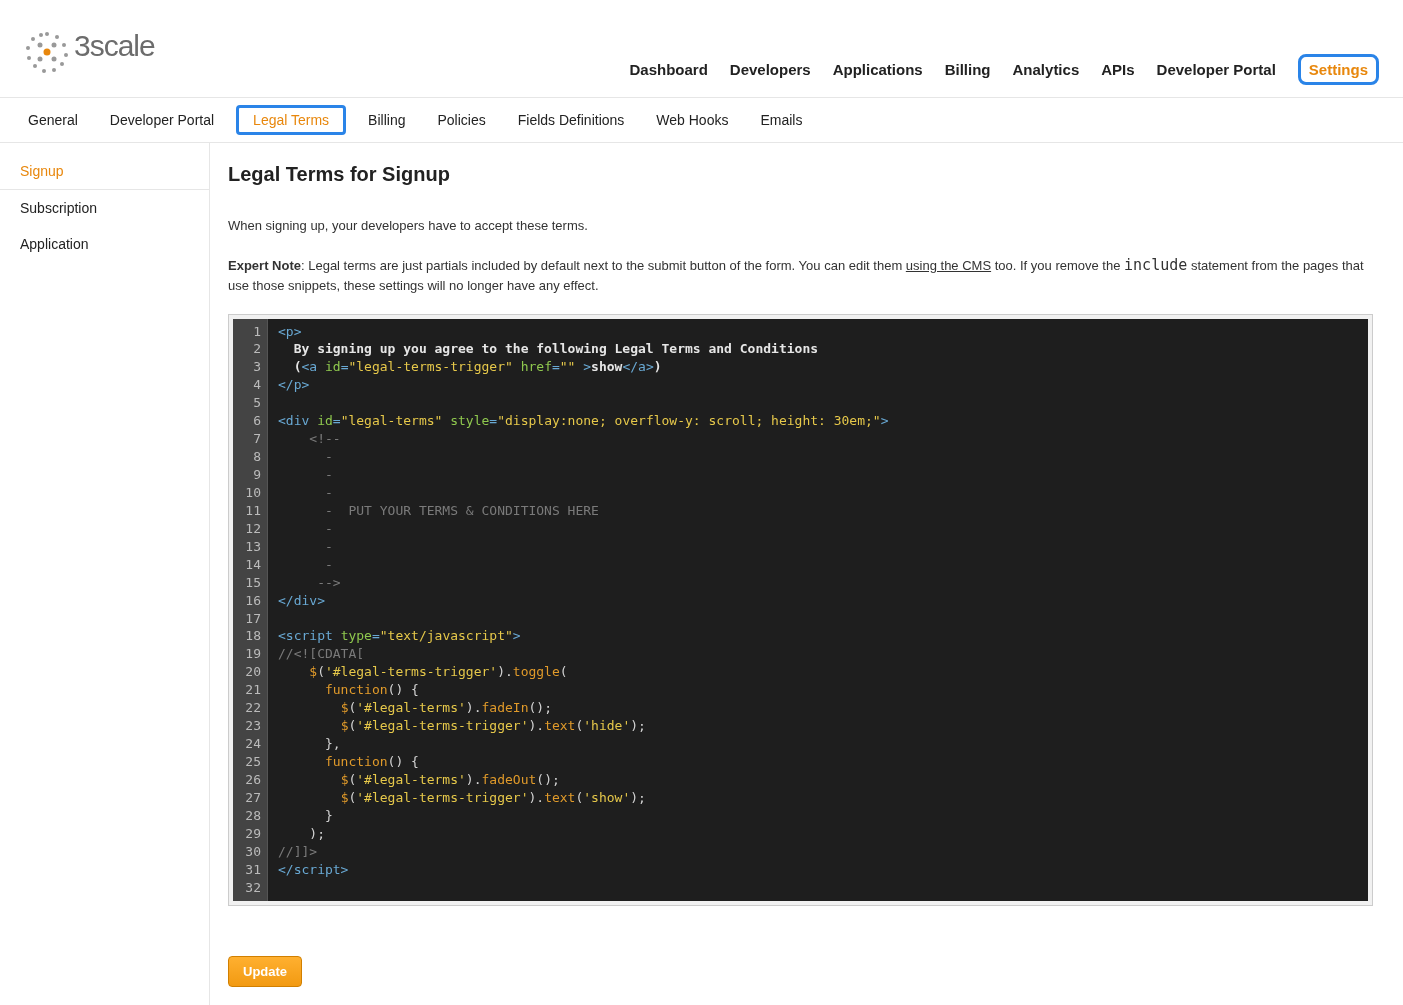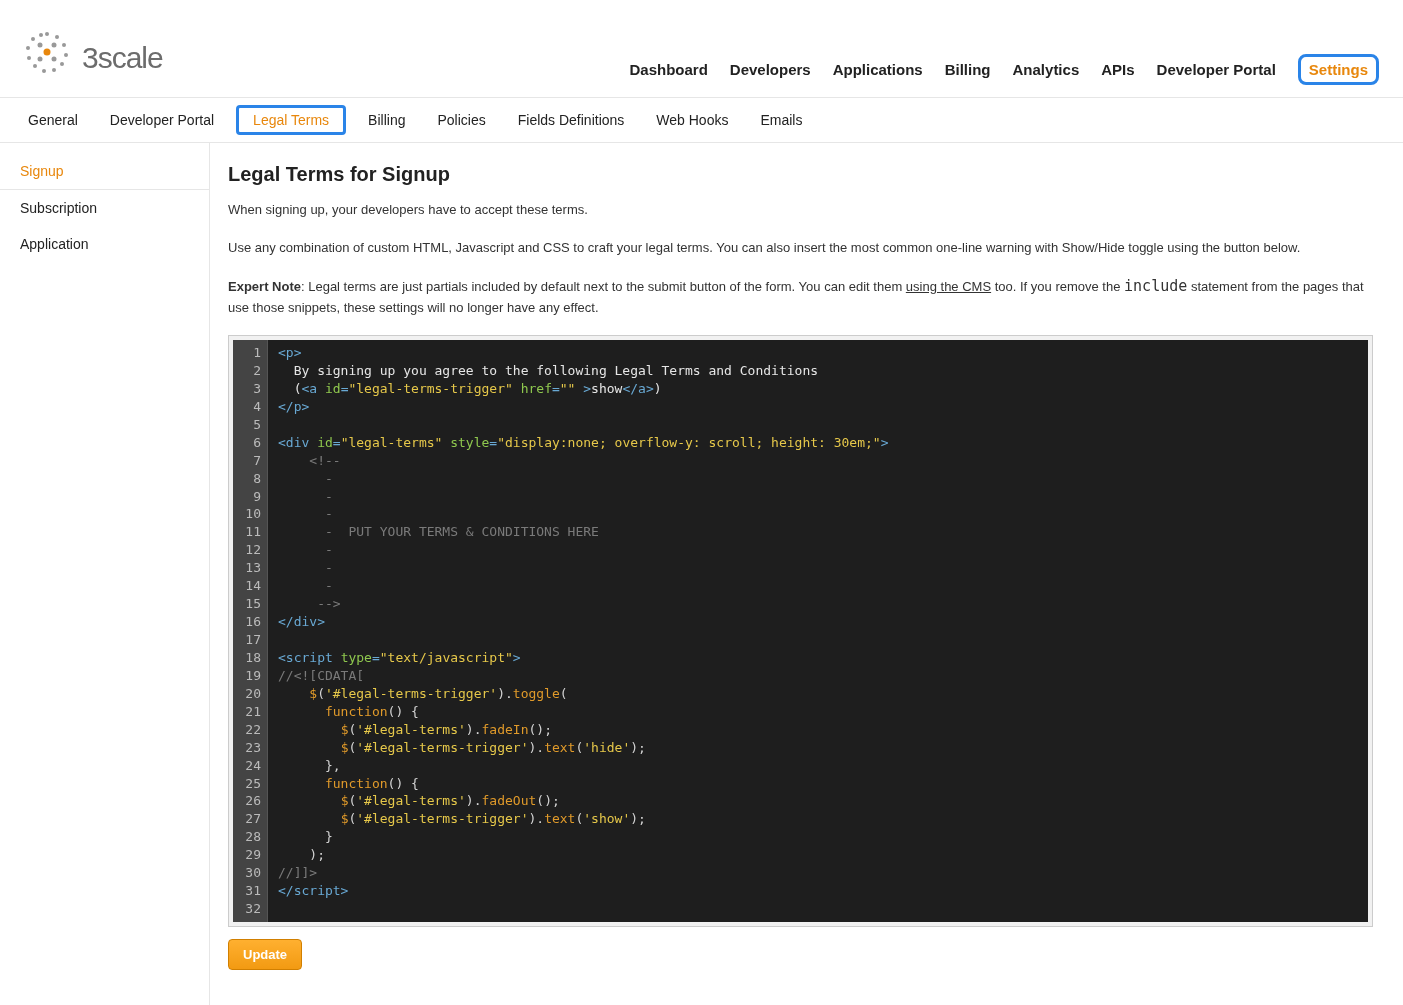--- a/index.html
+++ b/index.html
@@ -12,22 +12,22 @@
   }
   .header {
     display: flex;
     align-items: center;
     justify-content: space-between;
     padding: 18px 24px 12px 24px;
     border-bottom: 1px solid #e6e6e6;
   }
   .logo {
     display: flex;
-    align-items: flex-end;
-    gap: 12px;
+    align-items: flex-start;
+    gap: 4px;
   }
   .logo-mark {
     width: 46px;
     height: 46px;
     position: relative;
   }
   .logo-mark svg { width: 46px; height: 46px; }
   .logo-text {
     font-size: 30px;
     font-weight: 300;
@@ -100,21 +100,21 @@
     color: #e8870c;
     border-bottom: 1px solid #e6e6e6;
   }
   .main {
     flex: 1;
     padding: 20px 30px 40px 18px;
   }
   h1 {
     font-size: 20px;
     font-weight: 700;
-    margin-bottom: 14px;
+    margin-bottom: 30px;
     color: #222;
   }
   .intro p {
     margin-bottom: 18px;
     line-height: 1.5;
     color: #333;
   }
   .intro .expert {
     color: #333;
   }
@@ -153,21 +153,21 @@
     flex: 1;
     padding: 4px 10px;
     color: #ddd;
     white-space: pre;
     overflow-x: auto;
   }
   
   .c-tag    { color: #69a9d4; }  
   .c-attr   { color: #8fc84e; }  
   .c-str    { color: #e6c84a; }  
-  .c-text   { color: #e6e6e6; }  
+  .c-text   { color: #e6e6e6; font-weight: bold; }  
   .c-kw     { color: #e09a2a; }  
   .c-dim    { color: #7a7a7a; }  
   .c-op     { color: #d4d4d4; }
 
   .editor-actions {
     display: flex;
     justify-content: space-between;
     align-items: center;
     margin-top: 12px;
   }
@@ -188,20 +188,21 @@
   }
   .btn-update {
     font-size: 13px;
     font-weight: 700;
     padding: 7px 14px;
     background: linear-gradient(#ffb030, #f29a12);
     border: 1px solid #d17f00;
     border-radius: 4px;
     color: #fff;
     cursor: pointer;
+    margin-top: 38px;
   }
 </style>
 </head>
 <body>
 
 <div class="header">
   <div class="logo">
     <span class="logo-mark">
       <svg viewBox="0 0 46 46">
         <g fill="#999">
@@ -260,21 +261,20 @@
     <a class="active">Signup</a>
     <a>Subscription</a>
     <a>Application</a>
   </div>
 
   <div class="main">
     <h1>Legal Terms for Signup</h1>
 
     <div class="intro">
       <p>When signing up, your developers have to accept these terms.</p>
-      <p>Use any combination of custom HTML, Javascript and CSS to craft your legal terms. You can also insert the most common one-line warning with Show/Hide toggle using the button below.</p>
       <p class="expert">
         <strong>Expert Note</strong><span>: Legal terms are just partials included by default next to the submit button of the form. You can edit them </span><a class="cms">using the CMS</a><span> too. If you remove the </span><code class="inline">include</code><span> statement from the pages that use those snippets, these settings will no longer have any effect.</span>
       </p>
     </div>
 
     <div class="editor-wrap">
       <div class="editor">
         <div class="gutter" id="gutter">
             <div>1</div>
             <div>2</div>

